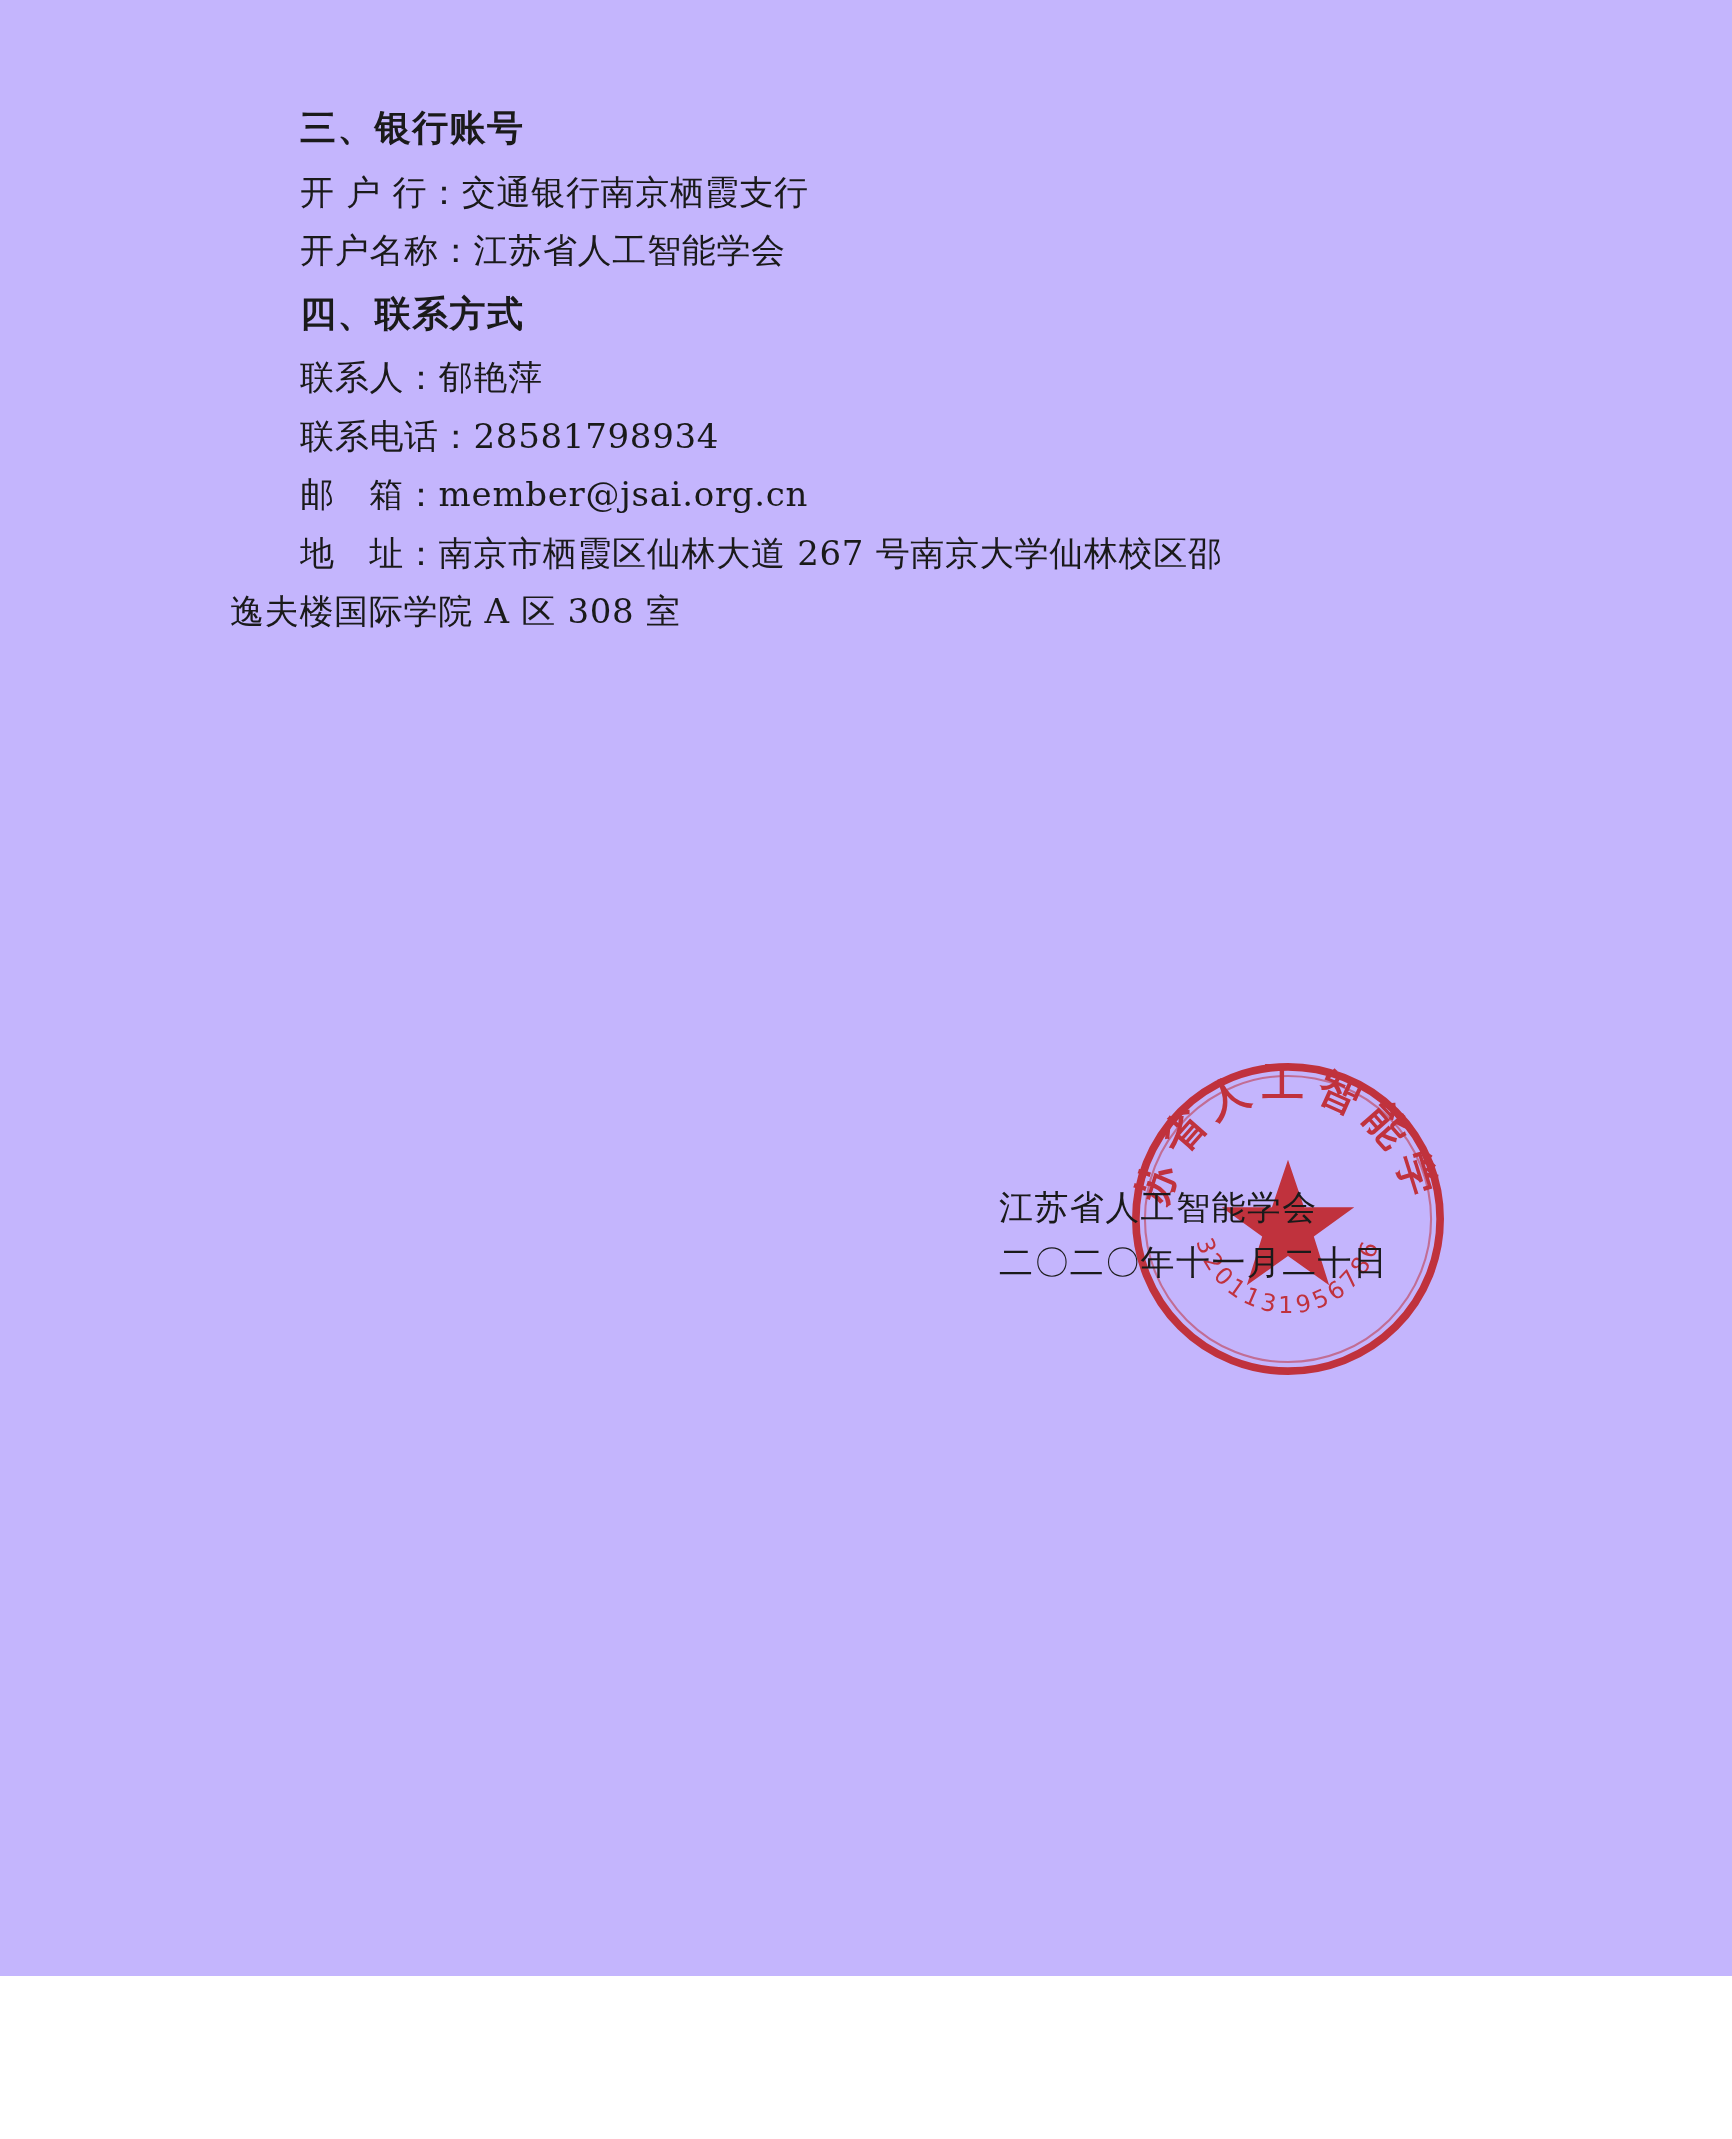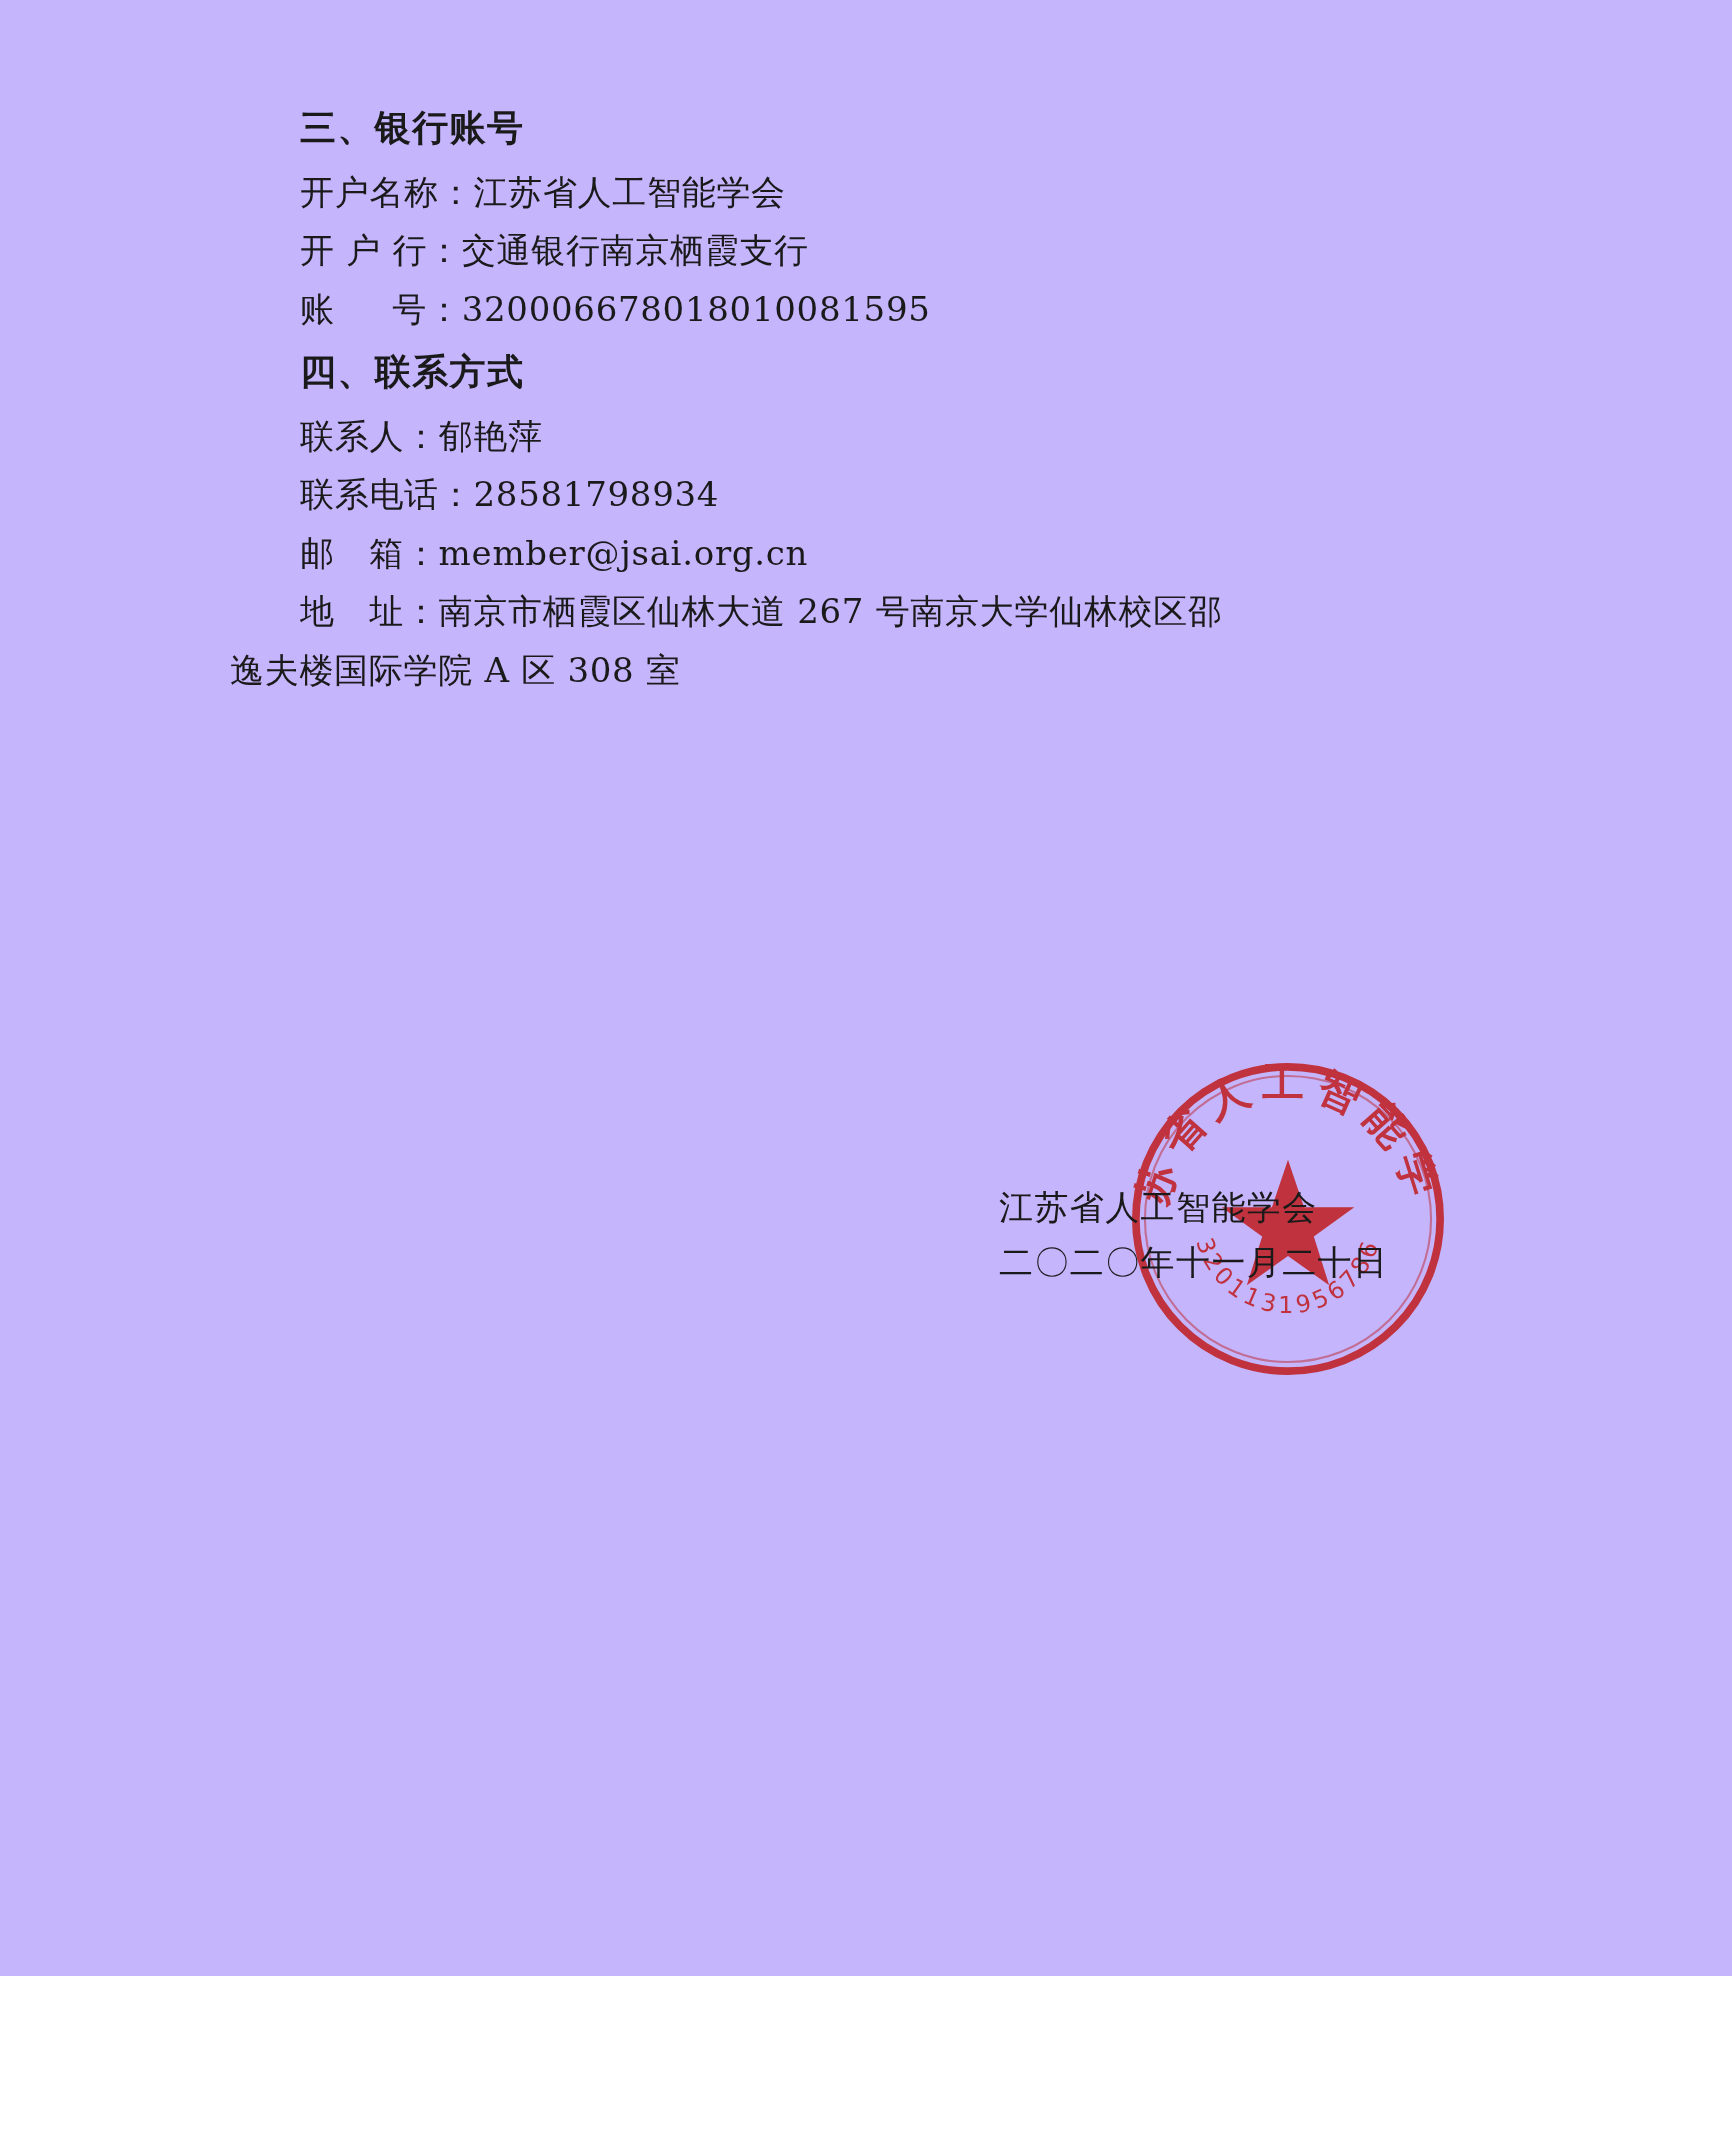--- a/index.html
+++ b/index.html
@@ -83,23 +83,22 @@
   }
 </style>
 </head>
 <body>
 
 <div class="page">
 
   <div class="content">
 
     <h2 class="heading">三、银行账号</h2>
+    <p class="para">开 户 行：交通银行南京栖霞支行</p>
     <p class="para">开户名称：江苏省人工智能学会</p>
-    <p class="para">开 户 行：交通银行南京栖霞支行</p>
-    <p class="para">账     号：320006678018010081595</p>
 
     <div class="gap-mid"></div>
 
     <h2 class="heading">四、联系方式</h2>
     <p class="para">联系人：郁艳萍</p>
     <p class="para">联系电话：28581798934</p>
     <p class="para">邮   箱：member@jsai.org.cn</p>
     <p class="para">地   址：南京市栖霞区仙林大道 267 号南京大学仙林校区邵</p>
     <p class="para wrap" style="text-indent:0;">逸夫楼国际学院 A 区 308 室</p>
   </div>

